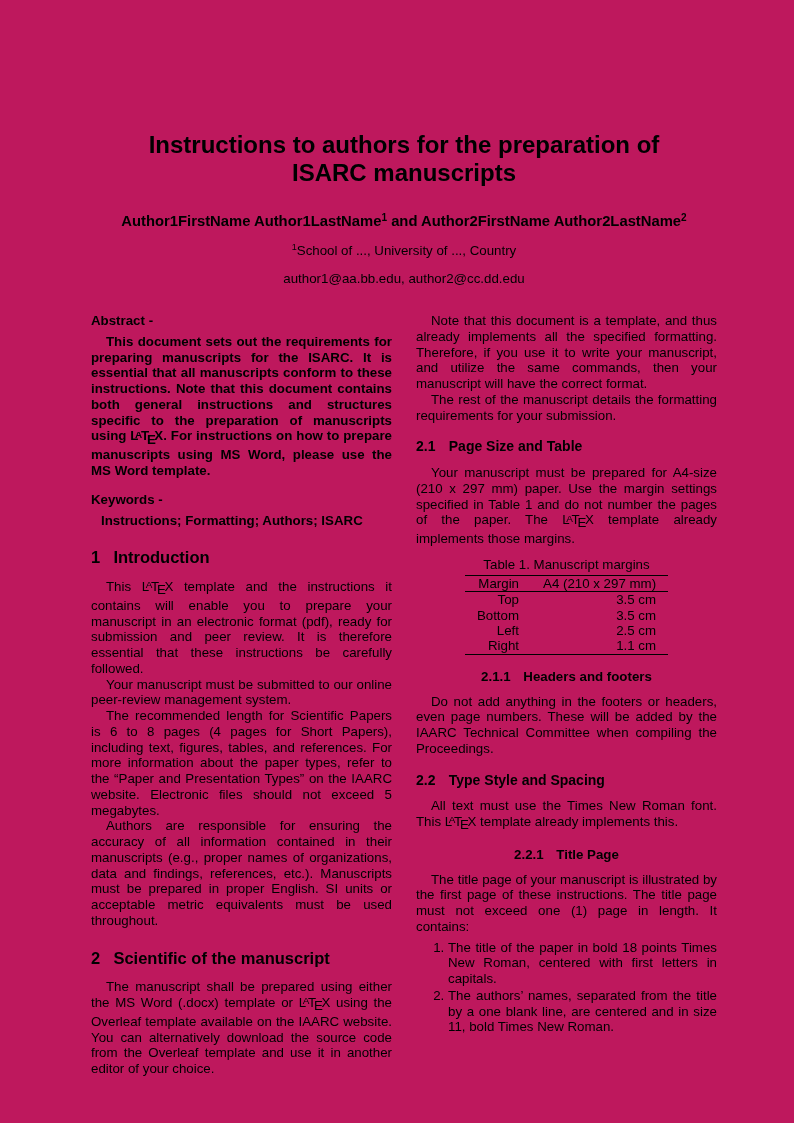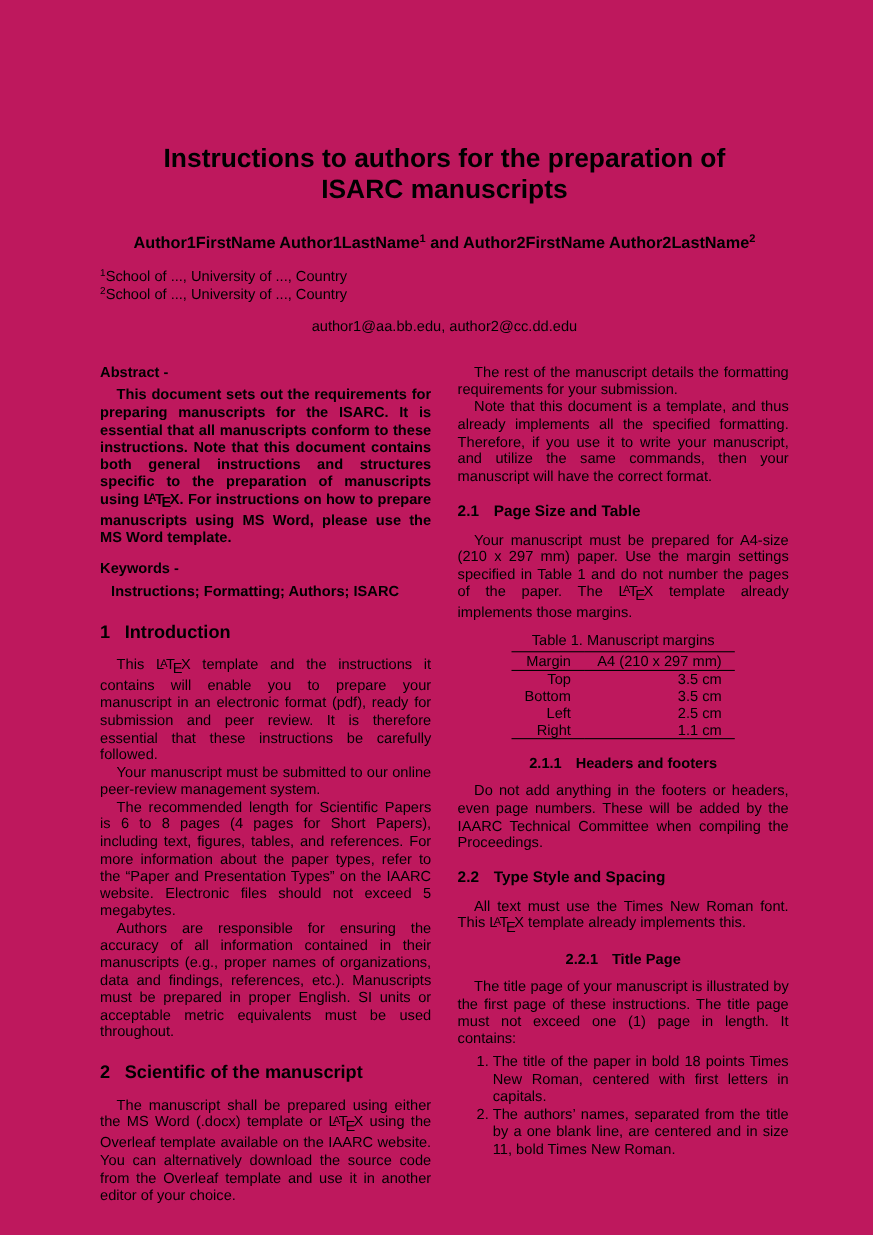--- a/index.html
+++ b/index.html
@@ -21,21 +21,21 @@
     text-align: center;
     line-height: 1.18;
     margin: 0 0 25px 0;
   }
   .authors {
     font-size: 14.8px;
     font-weight: bold;
     text-align: center;
     margin: 0 0 13px 0;
   }
-  .affiliations { }
+  .affiliations { text-align: center; }
   .affil { font-size: 13.3px; line-height: 1.32; }
   .email { font-size: 13.3px; text-align: center; margin-top: 12px; }
   sup { font-size: 0.68em; vertical-align: 0.5em; line-height: 0; }
 
   .columns { display: flex; gap: 24px; margin-top: 27px; }
   .col {
     width: 301px;
     font-size: 13.3px;
     line-height: 1.185;
     text-align: justify;
@@ -78,21 +78,20 @@
 
   <header>
     <h1 class="title"><span>Instructions to authors for the preparation of</span><br><span>ISARC manuscripts</span></h1>
 
     <div class="authors"><span>Author1FirstName Author1LastName</span><sup>1</sup>
       <span>and</span>
       <span>Author2FirstName Author2LastName</span><sup>2</sup></div>
 
     <div class="affiliations">
       <div class="affil"><sup>1</sup><span>School of ..., University of ..., Country</span></div>
-      <div class="affil"><sup>2</sup><span>School of ..., University of ..., Country</span></div>
     </div>
 
     <div class="email">author1@aa.bb.edu, author2@cc.dd.edu</div>
   </header>
 
   <div class="columns">
 
     <div class="col">
       <div class="abstract-heading">Abstract -</div>
       <p class="para abstract-body">This document sets out the requirements for preparing manuscripts for the ISARC. It is essential that all manuscripts conform to these instructions. Note that this document contains both general instructions and structures specific to the preparation of manuscripts using L<span class="lx-a">A</span>T<span class="lx-e">E</span>X. For instructions on how to prepare manuscripts using MS Word, please use the MS Word template.</p>
@@ -104,22 +103,22 @@
       <p class="para">This L<span class="lx-a">A</span>T<span class="lx-e">E</span>X template and the instructions it contains will enable you to prepare your manuscript in an electronic format (pdf), ready for submission and peer review. It is therefore essential that these instructions be carefully followed.</p>
       <p class="para">Your manuscript must be submitted to our online peer-review management system.</p>
       <p class="para">The recommended length for Scientific Papers is 6 to 8 pages (4 pages for Short Papers), including text, figures, tables, and references. For more information about the paper types, refer to the “Paper and Presentation Types” on the IAARC website. Electronic files should not exceed 5 megabytes.</p>
       <p class="para">Authors are responsible for ensuring the accuracy of all information contained in their manuscripts (e.g., proper names of organizations, data and findings, references, etc.). Manuscripts must be prepared in proper English. SI units or acceptable metric equivalents must be used throughout.</p>
 
       <h2 class="sec"><span class="secnum">2</span><span>Scientific of the manuscript</span></h2>
       <p class="para">The manuscript shall be prepared using either the MS Word (.docx) template or L<span class="lx-a">A</span>T<span class="lx-e">E</span>X using the Overleaf template available on the IAARC website. You can alternatively download the source code from the Overleaf template and use it in another editor of your choice.</p>
     </div>
 
     <div class="col">
+      <p class="para">Note that this document is a template, and thus already implements all the specified formatting. Therefore, if you use it to write your manuscript, and utilize the same commands, then your manuscript will have the correct format.</p>
       <p class="para">The rest of the manuscript details the formatting requirements for your submission.</p>
-      <p class="para">Note that this document is a template, and thus already implements all the specified formatting. Therefore, if you use it to write your manuscript, and utilize the same commands, then your manuscript will have the correct format.</p>
 
       <h3 class="subsec"><span class="secnum">2.1</span><span>Page Size and Table</span></h3>
       <p class="para">Your manuscript must be prepared for A4-size (210 x 297 mm) paper. Use the margin settings specified in Table 1 and do not number the pages of the paper. The L<span class="lx-a">A</span>T<span class="lx-e">E</span>X template already implements those margins.</p>
 
       <div class="tablewrap">
         <div class="tcaption">Table 1. Manuscript margins</div>
         <table class="mtable">
           <thead>
             <tr>
               <th>Margin</th>

